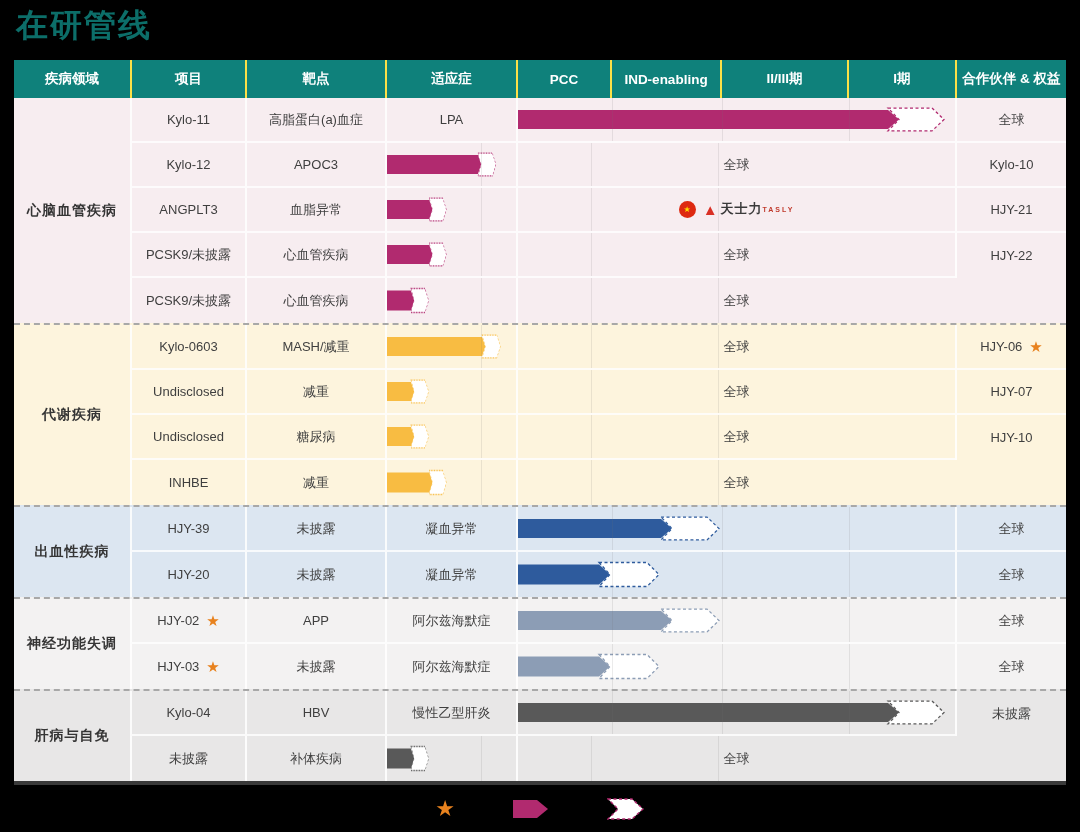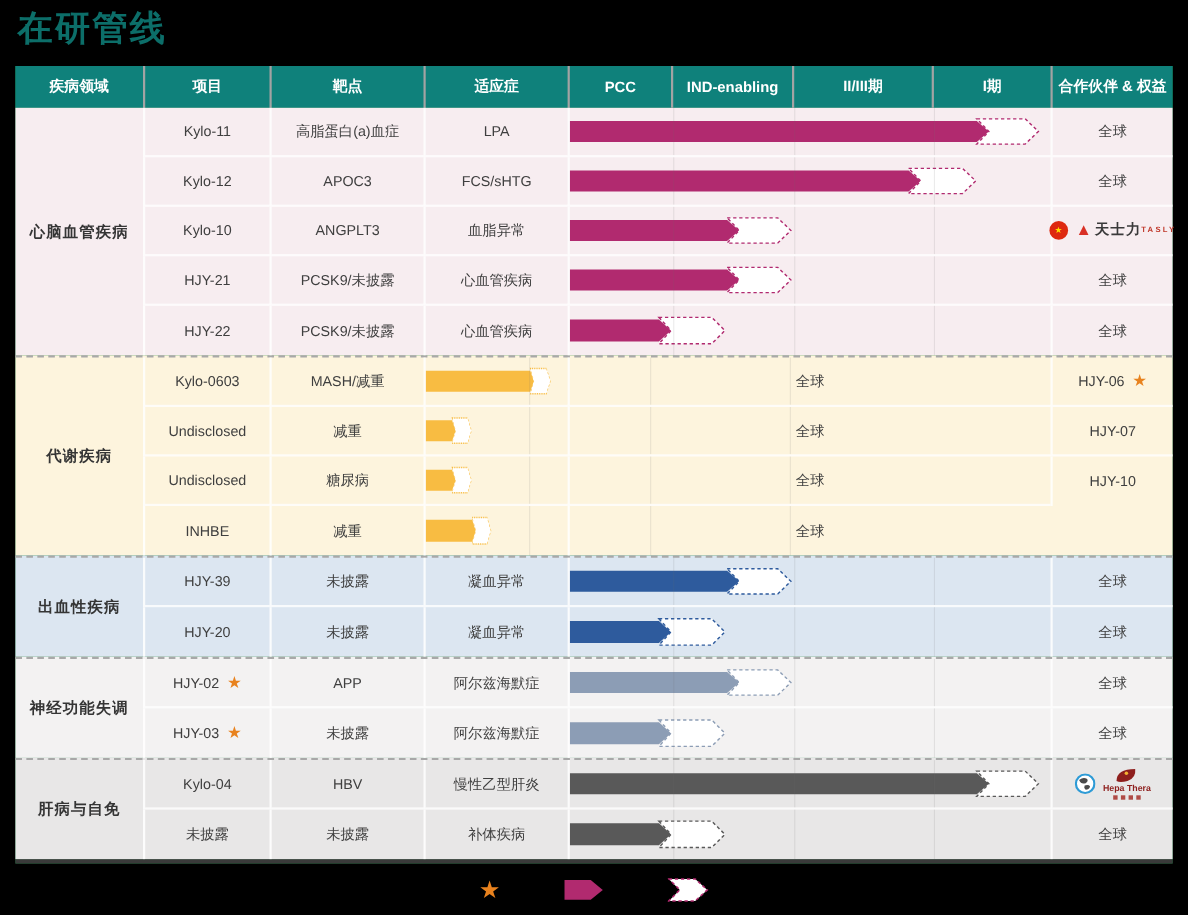--- a/index.html
+++ b/index.html
@@ -14,21 +14,21 @@
   .tbl{
     position:absolute;left:14px;top:60px;width:1052px;
     border-bottom:4px solid #3A3A3A;background:#15803d;
   }
   .hdr{
     display:grid;grid-template-columns:116px 115px 140px 131px 94px 110px 127px 108px 111px;
     background:#0F817B;height:38px;
   }
   .hcell{
     display:flex;align-items:center;justify-content:center;color:#fff;
-    font-weight:bold;font-size:13.5px;border-left:2px solid #a3a3a3;white-space:nowrap;
+    font-weight:bold;font-size:13.5px;border-left:2px solid #fde047;white-space:nowrap;
   }
   .hcell:first-child{border-left:none;}
   .group{
     display:grid;grid-template-columns:116px 115px 140px 131px 439px 111px;
     grid-auto-rows:45px;
   }
   .group + .group{border-top:2px dashed #A8A8A8;}
   .cell{
     display:flex;align-items:center;justify-content:center;
     font-size:13px;color:#3F3F3F;border-left:2px solid rgba(255,255,255,.85);
@@ -98,21 +98,20 @@
             <polygon points="370,10.5 414,10.5 426,22.5 414,34.5 370,34.5 381,22.5" fill="#ffffff" stroke="#B12A6F" stroke-width="1.3" stroke-dasharray="3 2.5"></polygon>
           </svg>
         </div>
         <div class="cell rb">
           <span>全球</span>
         </div>
         <div class="cell rb">
           <span>Kylo-12</span>
         </div>
         <div class="cell rb">APOC3</div>
-        <div class="cell rb">FCS/sHTG</div>
         <div class="cell chartcell rb">
           <div class="gl" style="left: 94px;"></div>
           <div class="gl" style="left: 204px;"></div>
           <div class="gl" style="left: 331px;"></div>
           <svg viewBox="0 0 437 45" preserveAspectRatio="none">
             <polygon points="0,12.5 308,12.5 319,22.5 308,32.5 0,32.5" fill="#B12A6F"></polygon>
             <polygon points="308,10.5 357,10.5 369,22.5 357,34.5 308,34.5 319,22.5" fill="#ffffff" stroke="#B12A6F" stroke-width="1.3" stroke-dasharray="3 2.5"></polygon>
           </svg>
         </div>
         <div class="cell rb">
@@ -334,42 +333,20 @@
         <div class="cell rb">HBV</div>
         <div class="cell rb">慢性乙型肝炎</div>
         <div class="cell chartcell rb">
           <div class="gl" style="left: 94px;"></div>
           <div class="gl" style="left: 204px;"></div>
           <div class="gl" style="left: 331px;"></div>
           <svg viewBox="0 0 437 45" preserveAspectRatio="none">
             <polygon points="0,12.5 370,12.5 381,22.5 370,32.5 0,32.5" fill="#595959"></polygon>
             <polygon points="370,10.5 414,10.5 426,22.5 414,34.5 370,34.5 381,22.5" fill="#ffffff" stroke="#595959" stroke-width="1.3" stroke-dasharray="3 2.5"></polygon>
           </svg>
-        </div>
-        <div class="cell rb">
-          <div class="partnerwrap">
-            <svg width="19" height="19" viewBox="0 0 19 19">
-              <circle cx="9.5" cy="9.5" r="8.4" fill="#ffffff" stroke="#2E9BD6" stroke-width="2"></circle>
-              <path d="M4,6 Q8,3 11,5 Q13,7 10,9 Q6,10 5,8 Z" fill="#4A4A4A"></path>
-              <path d="M9,11 Q13,10 14,12 Q13,15 10,15 Q8,13 9,11 Z" fill="#4A4A4A"></path>
-            </svg>
-            <div class="heblock">
-              <svg width="20" height="14" viewBox="0 0 20 14">
-                <path d="M1,12 Q1,1 18,1 Q19,9 11,12 Q4,14 1,12 Z" fill="#8E1F1D"></path>
-                <circle cx="10" cy="5" r="1.6" fill="#F2B233"></circle>
-              </svg>
-              <div class="hename">Hepa Thera</div>
-              <div class="hedots">
-                <span></span>
-                <span></span>
-                <span></span>
-                <span></span>
-              </div>
-            </div>
-          </div>
         </div>
         <div class="cell">
           <span>未披露</span>
         </div>
         <div class="cell">未披露</div>
         <div class="cell">补体疾病</div>
         <div class="cell chartcell">
           <div class="gl" style="left: 94px;"></div>
           <div class="gl" style="left: 204px;"></div>
           <div class="gl" style="left: 331px;"></div>

